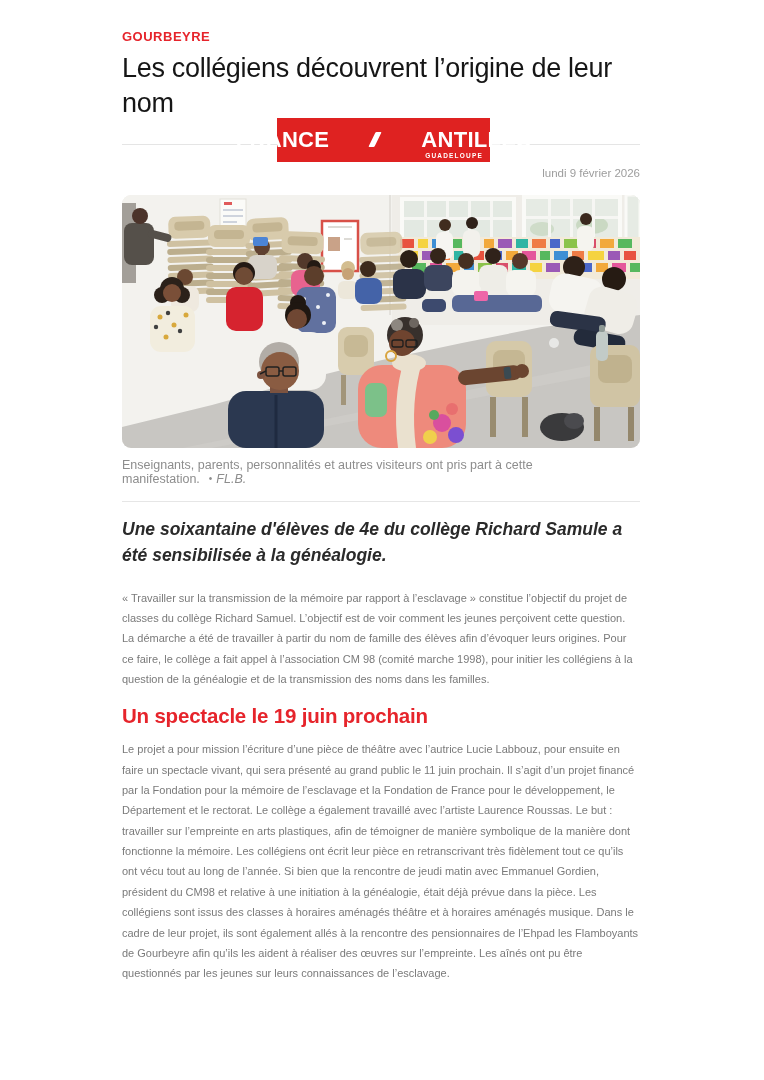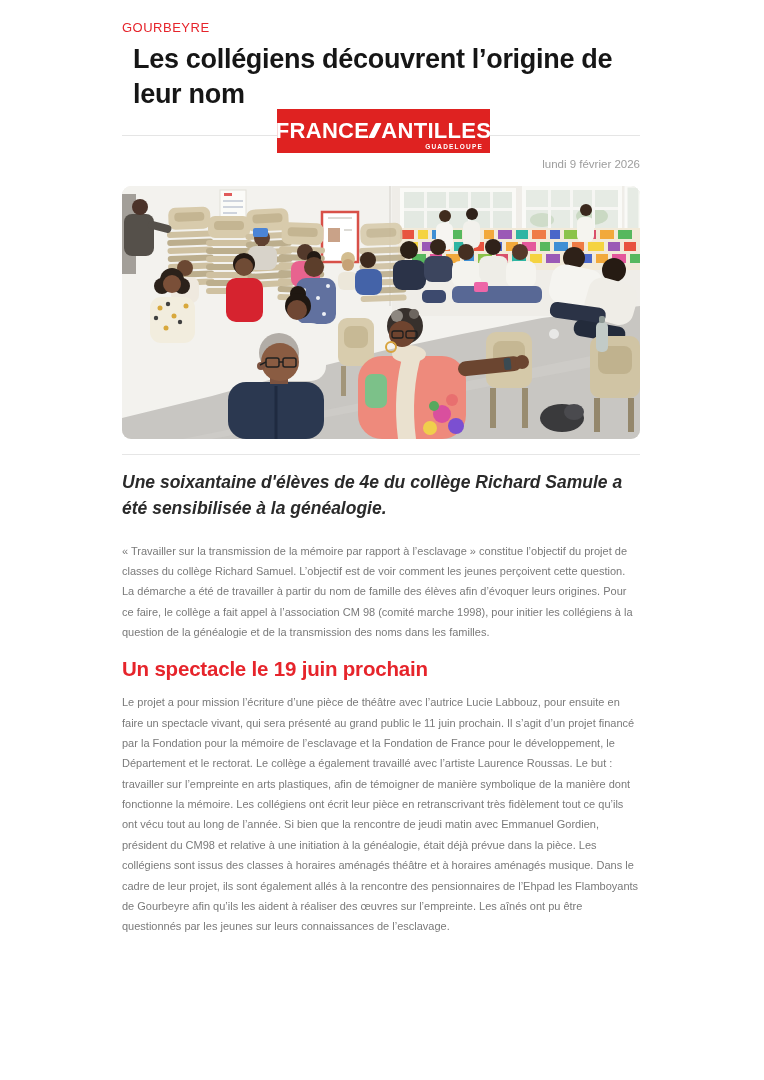--- a/index.html
+++ b/index.html
@@ -1,28 +1,28 @@
 <!DOCTYPE html>
 <html lang="fr"><head>
 <meta charset="utf-8">
 <style>
   html,body{margin:0;padding:0;background:#ffffff;}
   .page{position:relative;width:764px;height:1080px;background:#fff;overflow:hidden;
         font-family:"Liberation Sans",sans-serif;}
   .content{position:absolute;left:122px;top:0;width:518px;}
 
-  .kicker{margin-top:20px;color:#e6242b;font-weight:normal;font-size:13px;letter-spacing:.5px;}
-  h1.title{margin:7px 11px 0;font-size:27px;line-height:1.3;color:#161616;font-weight:bold;letter-spacing:-.3px;}
+  .kicker{margin-top:29px;color:#e6242b;font-weight:bold;font-size:13px;letter-spacing:.5px;}
+  h1.title{margin:7px 0 0;font-size:27px;line-height:1.3;color:#161616;font-weight:normal;letter-spacing:-.3px;}
 
   .logo-row{position:relative;height:48px;margin-top:11px;}
   .rule{position:absolute;left:0;right:0;top:12px;border-top:1px solid #e5e5e5;}
   .fa-logo{position:absolute;left:155px;top:-14px;width:213px;height:44px;background:#df2221;
            display:flex;align-items:center;justify-content:center;}
   .fa-logo-main{display:flex;align-items:center;color:#fff;font-weight:bold;font-size:22px;
-                letter-spacing:.3px;line-height:1;}
+                letter-spacing:.3px;line-height:1;gap:40px;}
   .fa-slash{display:inline-block;width:6px;height:15px;background:#fff;transform:skewX(-26deg);
             margin:0 3px 2px 3px;border-radius:1px;}
   .fa-region{position:absolute;right:7px;bottom:3px;color:#fff;font-size:6.5px;letter-spacing:1.2px;
              font-weight:bold;}
   .pub-date{position:absolute;right:0;top:35px;font-size:11.5px;color:#9d9d9d;}
 
   figure.photo-fig{margin:15px 0 0;}
   .photo-wrap{width:518px;height:253px;border-radius:9px;overflow:hidden;background:#efedea;}
   .photo-wrap svg{display:block;}
   figcaption{margin-top:10px;font-size:12.5px;color:#8d8d8d;}
@@ -287,20 +287,23 @@
             <circle cx="283" cy="140" r="18" fill="#37302c"></circle>
             <circle cx="275" cy="130" r="6" fill="#8d8780"></circle>
               <circle cx="292" cy="128" r="5" fill="#6d6660"></circle>
             <circle cx="280" cy="148" r="13" fill="#6f442f"></circle>
             <rect x="270" y="145" width="11" height="7" rx="2" fill="none" stroke="#1e1e1e" stroke-width="1.3"></rect>
             <rect x="284" y="145" width="11" height="7" rx="2" fill="none" stroke="#1e1e1e" stroke-width="1.3"></rect>
             <circle cx="269" cy="161" r="5" fill="none" stroke="#d8a43e" stroke-width="2"></circle>
           </g>
         </svg>
       </div>
+      <figcaption>
+        <span>Enseignants, parents, personnalités et autres visiteurs ont pris part à cette manifestation.</span><span class="credit-sep">•</span><em class="credit">FL.B.</em>
+      </figcaption>
     </figure>
 
     <hr class="divider">
 
     <p class="lede">Une soixantaine d'élèves de 4e du collège Richard Samule a été sensibilisée à la généalogie.</p>
 
     <p class="body-text">« Travailler sur la transmission de la mémoire par rapport à l’esclavage » constitue l’objectif du projet de classes du collège Richard Samuel. L’objectif est de voir comment les jeunes perçoivent cette question. La démarche a été de travailler à partir du nom de famille des élèves afin d’évoquer leurs origines. Pour ce faire, le collège a fait appel à l’association CM 98 (comité marche 1998), pour initier les collégiens à la question de la généalogie et de la transmission des noms dans les familles.</p>
 
     <h2 class="section">Un spectacle le 19 juin prochain</h2>
 

